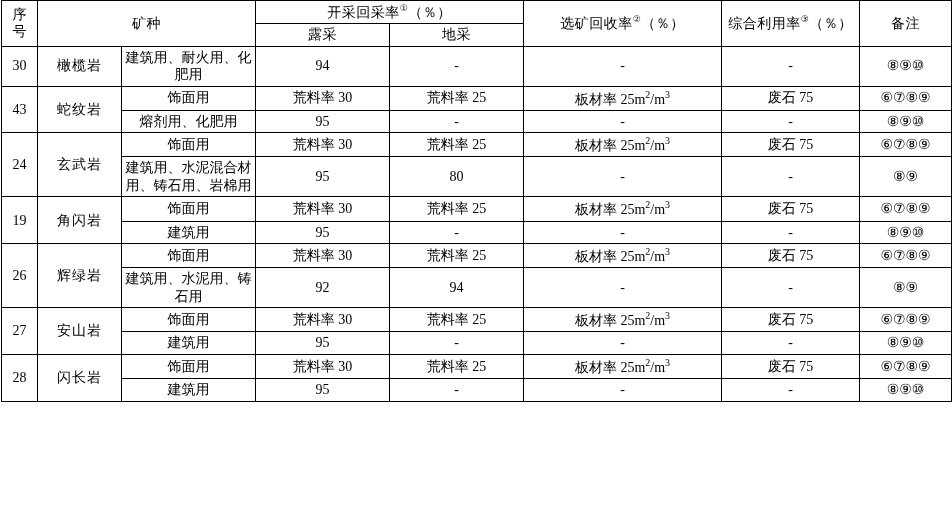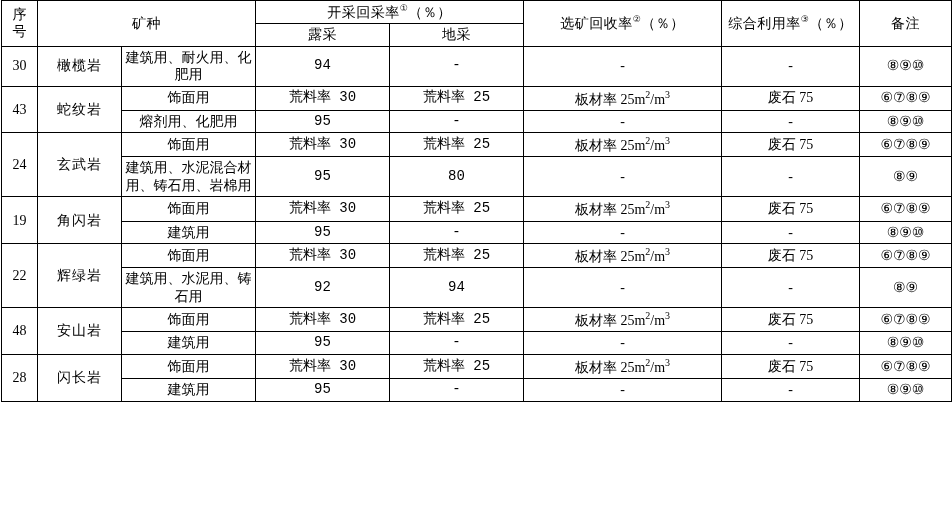--- a/index.html
+++ b/index.html
@@ -47,21 +47,21 @@
   .h-main {
     font-size: 15px;
     letter-spacing: 0.5px;
   }
   .seq-head {
     font-size: 15px;
     line-height: 1.15;
   }
   .seq-head span { display: block; }
   .cell-sm { font-size: 13px; }
-  .cell-num { font-size: 14px; font-family: Liberation Mono, monospace; }
+  .cell-num { font-size: 14px; }
   .use-cell {
     font-size: 13.5px;
     line-height: 1.3;
   }
   .name-cell {
     font-size: 15px;
     letter-spacing: 1px;
     margin-top: 12px;
   }
   .seq-cell {
@@ -165,39 +165,39 @@
         </tr>
         <tr>
           <td class="use-cell">建筑用</td>
           <td class="cell-num">95</td>
           <td class="cell-num">-</td>
           <td class="cell-sm">-</td>
           <td class="cell-sm">-</td>
           <td class="circ">⑧⑨⑩</td>
         </tr>
         <tr>
-          <td class="seq-cell" rowspan="2">22</td>
+          <td class="seq-cell" rowspan="2">26</td>
           <td class="name-cell" rowspan="2">辉绿岩</td>
           <td class="use-cell">饰面用</td>
           <td class="cell-num">荒料率 30</td>
           <td class="cell-num">荒料率 25</td>
           <td class="cell-sm">板材率 25m<sup class="unit-sup">2</sup>/m<sup class="unit-sup">3</sup></td>
           <td class="cell-sm">废石 75</td>
           <td class="circ">⑥⑦⑧⑨</td>
         </tr>
         <tr>
           <td class="use-cell">建筑用、水泥用、铸石用</td>
           <td class="cell-num">92</td>
           <td class="cell-num">94</td>
           <td class="cell-sm">-</td>
           <td class="cell-sm">-</td>
           <td class="circ">⑧⑨</td>
         </tr>
         <tr>
-          <td class="seq-cell" rowspan="2">48</td>
+          <td class="seq-cell" rowspan="2">27</td>
           <td class="name-cell" rowspan="2">安山岩</td>
           <td class="use-cell">饰面用</td>
           <td class="cell-num">荒料率 30</td>
           <td class="cell-num">荒料率 25</td>
           <td class="cell-sm">板材率 25m<sup class="unit-sup">2</sup>/m<sup class="unit-sup">3</sup></td>
           <td class="cell-sm">废石 75</td>
           <td class="circ">⑥⑦⑧⑨</td>
         </tr>
         <tr>
           <td class="use-cell">建筑用</td>

